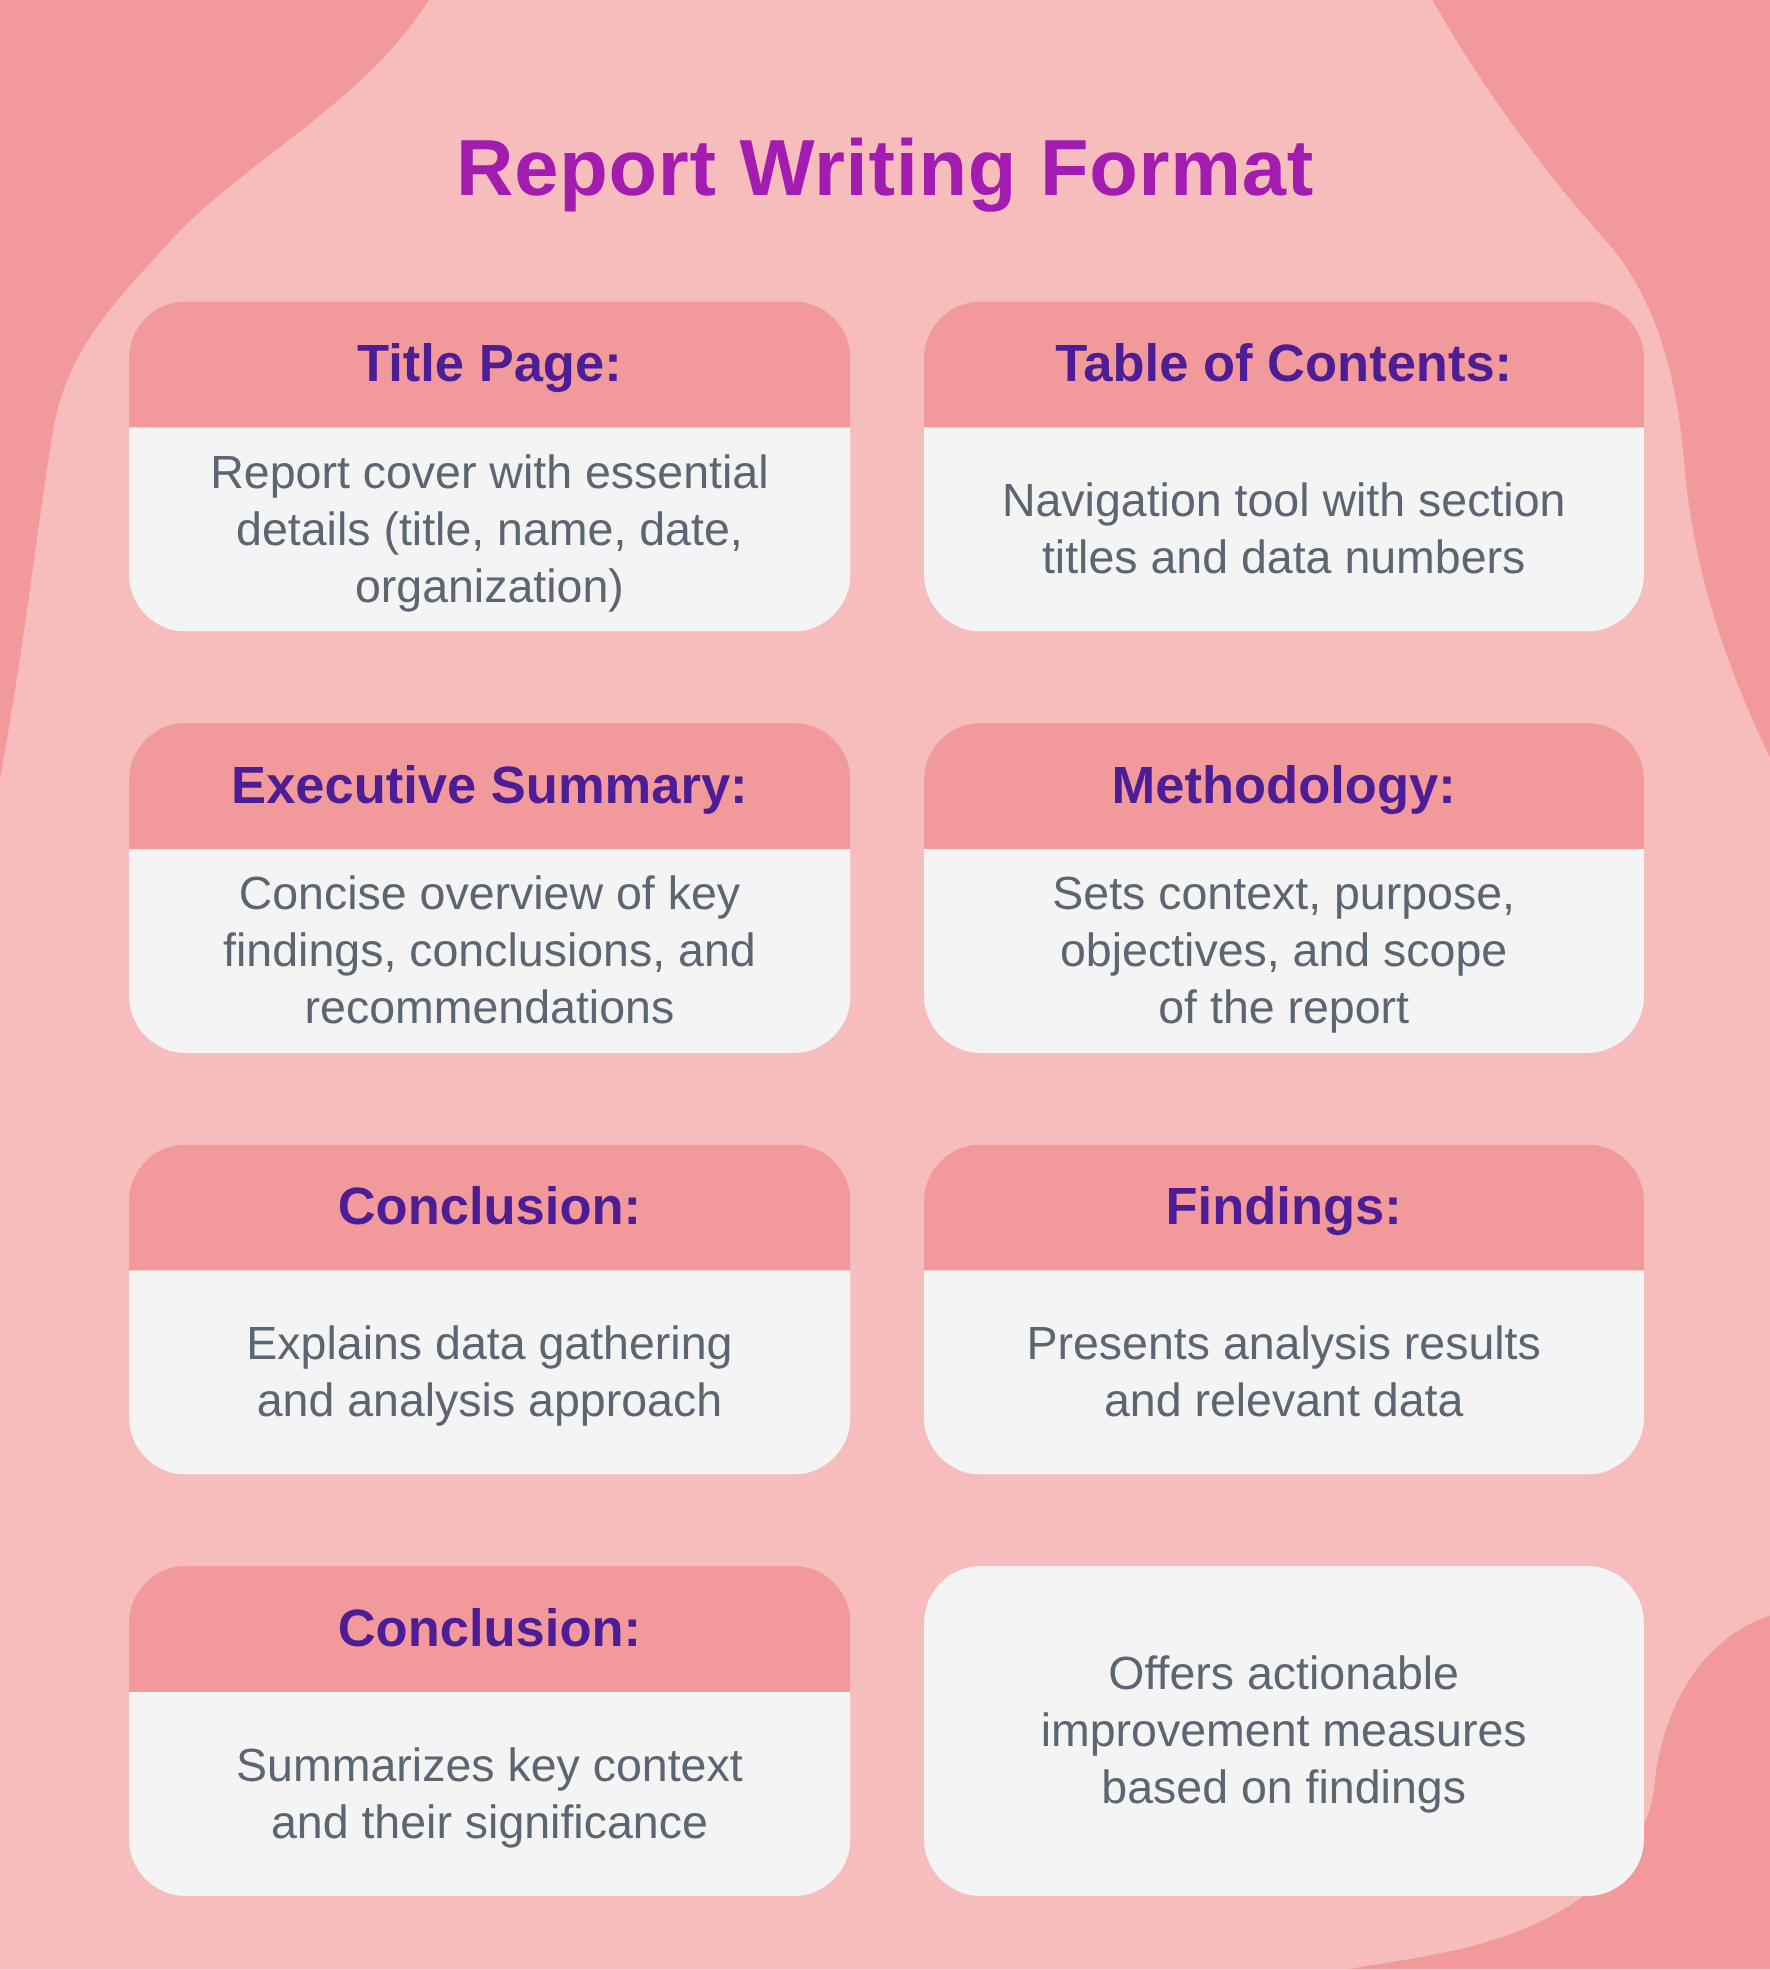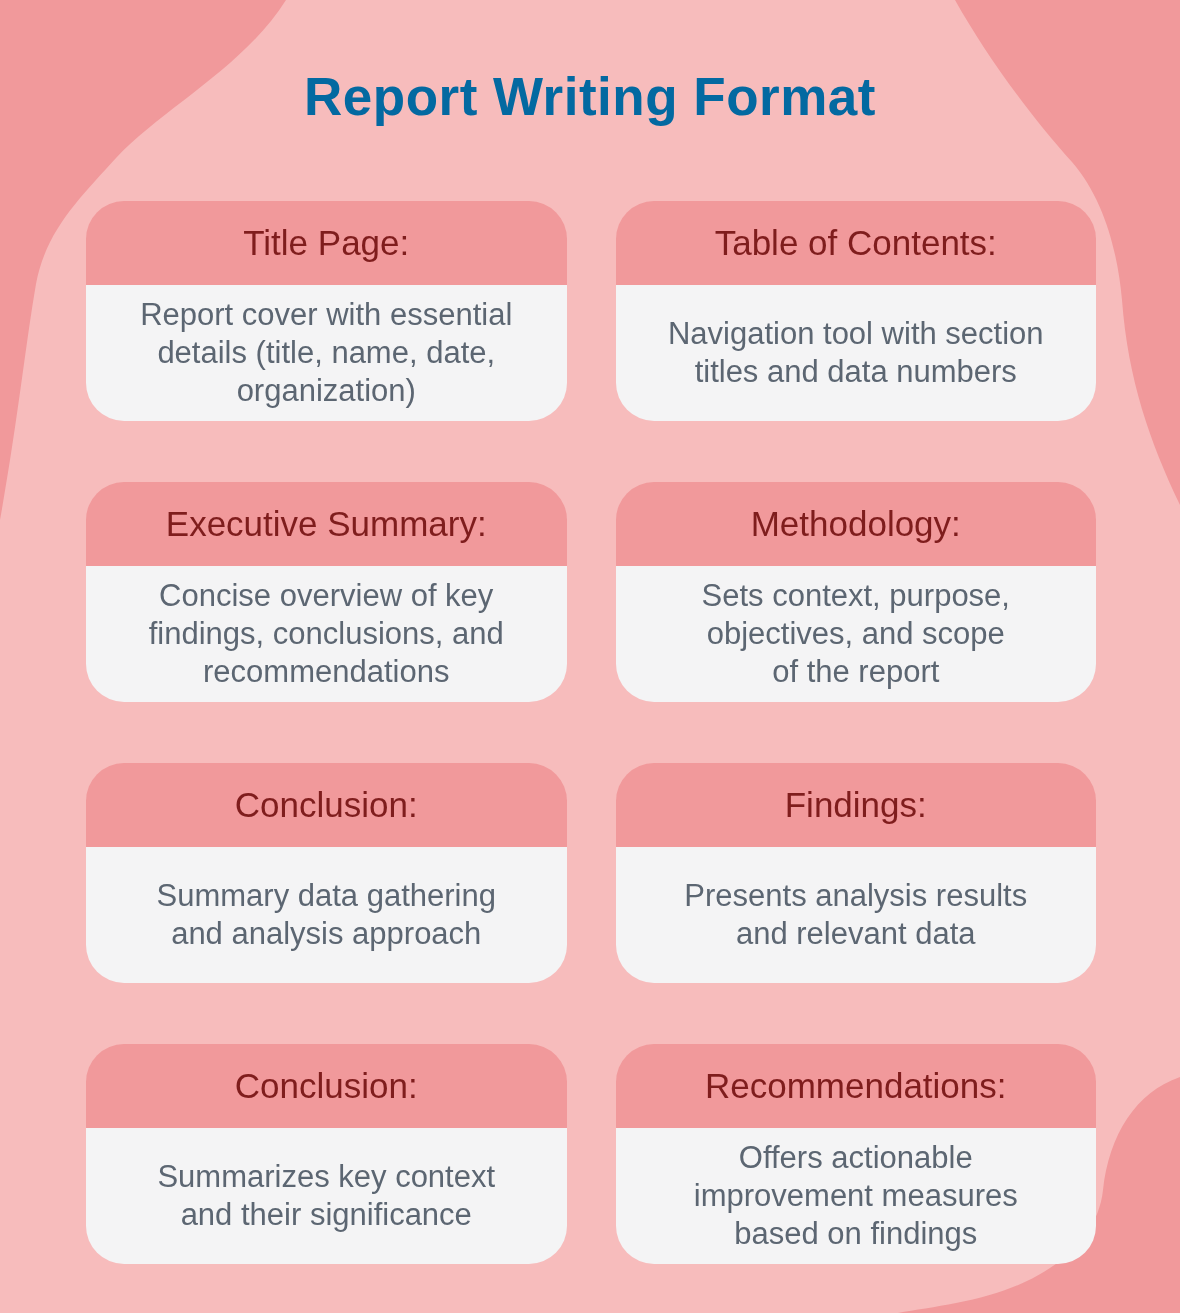--- a/index.html
+++ b/index.html
@@ -15,26 +15,26 @@
     overflow:hidden;
   }
   .blobs{
     position:absolute;inset:0;
     width:1180px;height:1313px;
     display:block;
   }
   .page-title{
     position:absolute;
     top:66px;left:0;right:0;
-    margin:0;
+    margin:16px;
     text-align:center;
     font-size:53px;
     font-weight:700;
     letter-spacing:0.5px;
-    color:#0369a1;
+    color:#a21caf;
   }
   .grid{
     position:absolute;
     top:201px;
     left:86px;
     right:84px;
     display:grid;
     grid-template-columns:1fr 1fr;
     column-gap:49px;
     row-gap:61px;
@@ -47,22 +47,22 @@
     height:220px;
   }
   .card-header{
     background:#f1999b;
     height:84px;
     flex:0 0 84px;
     display:flex;
     align-items:center;
     justify-content:center;
     font-size:35px;
-    font-weight:400;
-    color:#7f1d1d;
+    font-weight:700;
+    color:#4c1d95;
   }
   .card-body{
     background:#f4f4f5;
     flex:1 1 auto;
     display:flex;
     align-items:center;
     justify-content:center;
     text-align:center;
     white-space:pre-line;
     font-size:31px;
@@ -108,37 +108,36 @@
 
     <section class="card">
       <header class="card-header">Methodology:</header>
       <div class="card-body">Sets context, purpose,
 objectives, and scope
 of the report</div>
     </section>
 
     <section class="card">
       <header class="card-header">Conclusion:</header>
-      <div class="card-body">Summary data gathering
+      <div class="card-body">Explains data gathering
 and analysis approach</div>
     </section>
 
     <section class="card">
       <header class="card-header">Findings:</header>
       <div class="card-body">Presents analysis results
 and relevant data</div>
     </section>
 
     <section class="card">
       <header class="card-header">Conclusion:</header>
       <div class="card-body">Summarizes key context
 and their significance</div>
     </section>
 
     <section class="card">
-      <header class="card-header">Recommendations:</header>
       <div class="card-body">Offers actionable
 improvement measures
 based on findings</div>
     </section>
 
   </div>
 </div>
 
 </body></html>

